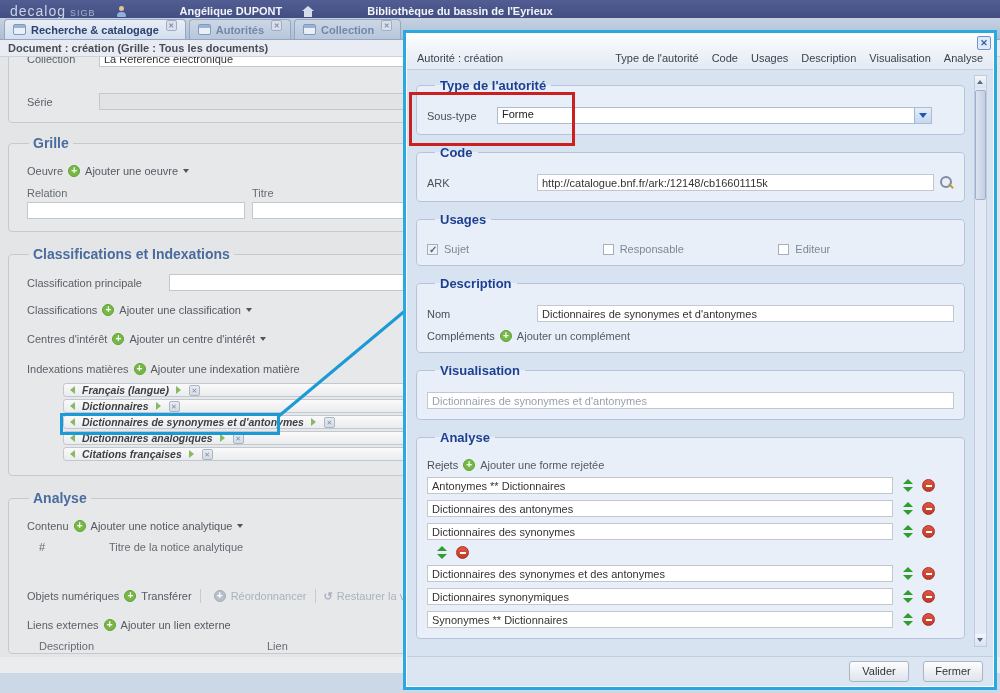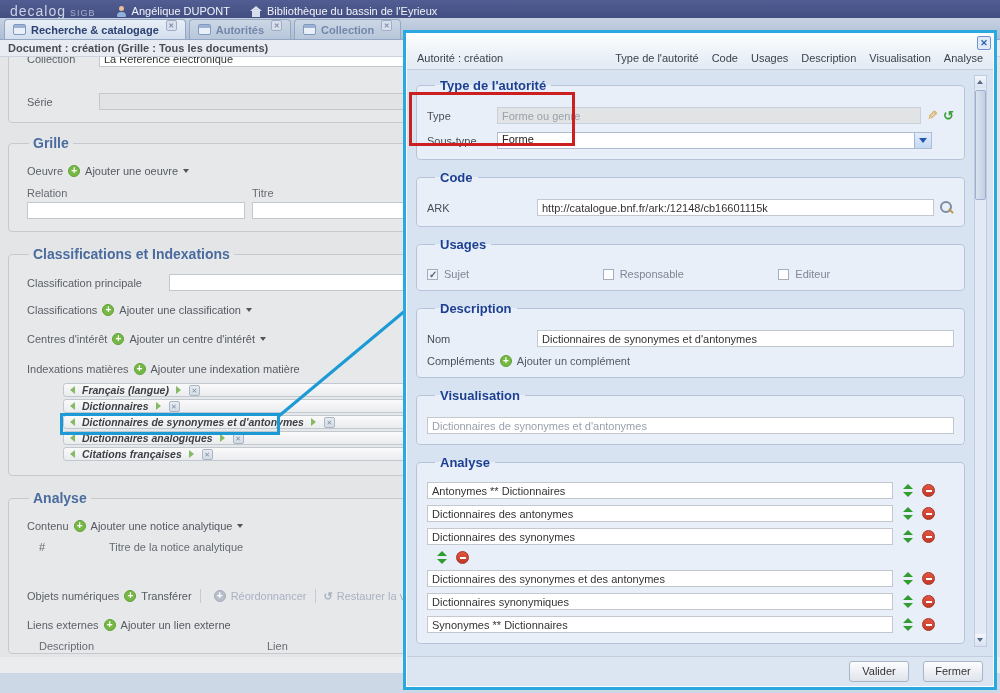--- a/index.html
+++ b/index.html
@@ -8,21 +8,21 @@
     font-family:"Liberation Sans", sans-serif;
     font-size:11px; color:#44494f;
     background:#cdd8e6;
     position:relative; overflow:hidden;
   }
   
   .topbar{ position:absolute; left:0; top:0; width:1000px; height:22px;
     background:linear-gradient(#525e93,#3f4b7d); display:flex; align-items:center; padding:0 10px; z-index:2;}
   .brand{ color:#ccd2e6; font-size:14px; letter-spacing:1px; font-weight:400;}
   .brand-suffix{ color:#a9b1cf; font-size:9px; letter-spacing:1px; margin-left:4px; margin-top:3px;}
-  .topbar-item{ display:flex; align-items:center; margin-left:20px; color:#f2f4fa; font-weight:normal; font-size:11px;}
+  .topbar-item{ display:flex; align-items:center; margin-left:20px; color:#f2f4fa; font-weight:bold; font-size:11px;gap:48px;}
   .person-icon{ width:11px; height:11px; position:relative; margin-right:5px; display:inline-block;}
   .person-icon::before{ content:""; position:absolute; left:3px; top:0; width:5px; height:5px; border-radius:50%; background:#eac097;}
   .person-icon::after{ content:""; position:absolute; left:1px; bottom:0; width:9px; height:5px; border-radius:4px 4px 1px 1px; background:#8fb0d8;}
   .home-icon{ width:12px; height:11px; position:relative; margin-right:5px; display:inline-block;}
   .home-icon::before{ content:""; position:absolute; left:0; top:0; border-left:6px solid transparent; border-right:6px solid transparent; border-bottom:5px solid #d6deeb;}
   .home-icon::after{ content:""; position:absolute; left:2px; top:5px; width:8px; height:6px; background:#d6deeb;}
   
   .tabstrip{ position:absolute; left:0; top:18px; width:1000px; height:22px;
     background:linear-gradient(#c6d2e2,#adbed4); border-bottom:1px solid #93a6c2;
     display:flex; align-items:flex-end; padding-left:4px; z-index:2;}
@@ -331,26 +331,20 @@
         <a class="mnav">Analyse</a>
       </span>
   </div>
   <div class="modal-close"></div>
 
   <div class="modal-body">
 
     <fieldset class="card">
       <legend>Type de l'autorité</legend>
       <div class="crow">
-        <span class="clabel w70">Type</span>
-        <input class="txt dis grow" disabled="" value="Forme ou genre" style="">
-        <span class="pencil-icon"></span>
-        <span class="green-undo-icon"></span>
-      </div>
-      <div class="crow">
         <span class="clabel w70">Sous-type</span>
         <span class="select">
           <span class="sel-txt">Forme</span>
           <span class="sel-trigger"></span>
         </span>
         <span style="width:22px;"></span>
       </div>
     </fieldset>
 
     <fieldset class="card">
@@ -398,20 +392,25 @@
 
     <fieldset class="card">
       <legend>Visualisation</legend>
       <div class="crow">
         <input class="txt grow" disabled="" style="background: rgb(255, 255, 255); color: rgb(153, 161, 173);" value="Dictionnaires de synonymes et d'antonymes">
       </div>
     </fieldset>
 
     <fieldset class="card" style="margin-bottom:0;">
       <legend>Analyse</legend>
+      <div class="crow">
+        <span class="clabel">Rejets</span>
+        <span class="plus-icon"></span>
+        <span class="addlink">Ajouter une forme rejetée</span>
+      </div>
       <div>
 
           <div class="rejet-row">
             <input class="txt" value="Antonymes ** Dictionnaires" style="">
             <span class="updown-icon"></span>
             <span class="minus-icon"></span>
           </div>
 
           <div class="rejet-row">
             <input class="txt" value="Dictionnaires des antonymes" style="">

